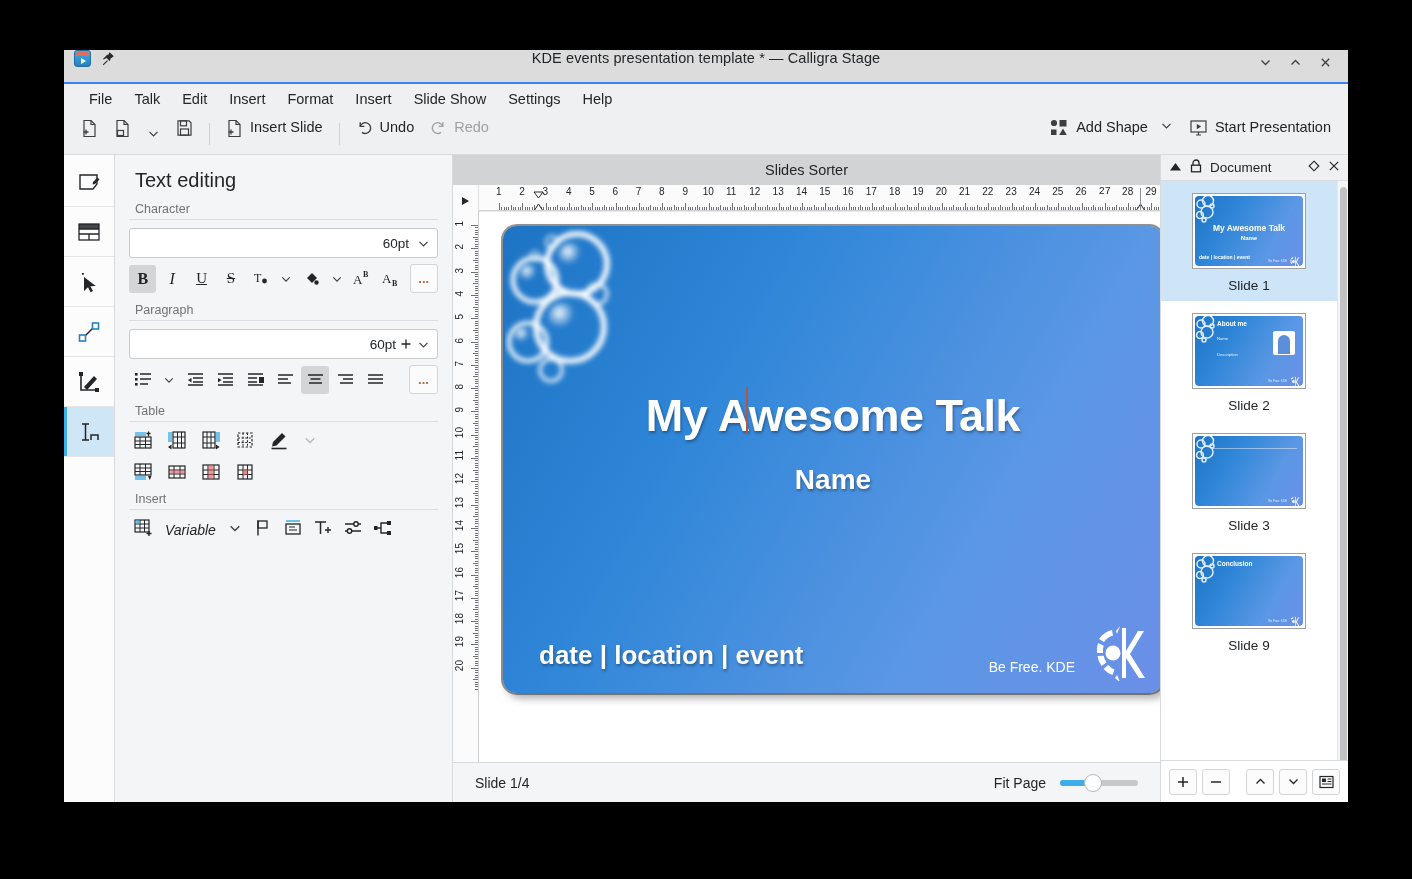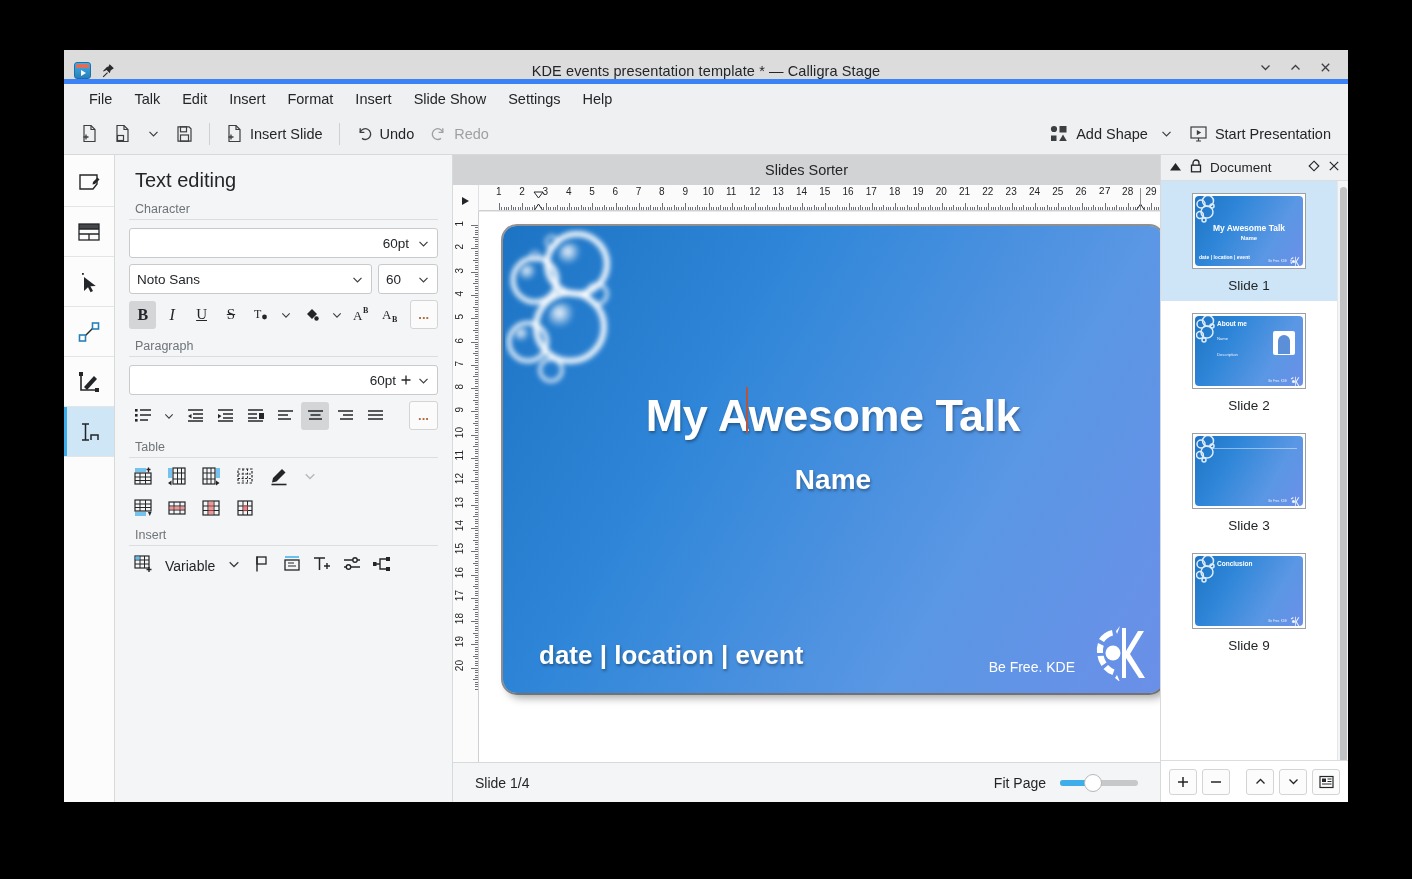--- a/index.html
+++ b/index.html
@@ -16,23 +16,23 @@
     width: 1284px; height: 752px;
     background: #eff0f1;
     display: flex; flex-direction: column;
     overflow: hidden;
   }
 
   
   .titlebar {
     height: 34px; min-height: 34px;
     background: #dcdcdc;
-    display: flex; align-items: flex-end;
+    display: flex; align-items: flex-start;
     position: relative;
-    border-bottom: 5px solid #3b82f6;
+    border-bottom: 2px solid #3b82f6;
   }
   .tb-left { display: flex; align-items: center; gap: 10px; padding-left: 10px; z-index:2;}
   .app-icon {
     width: 17px; height: 17px; border-radius: 3px;
     background: linear-gradient(#3daee9, #2980b9);
     position: relative; border: 1px solid #1f6fa5;
   }
   .app-icon::before {
     content:""; position:absolute; left:1px; right:1px; top:1px; height:4px;
     background:#e06c5a; border-radius:2px 2px 0 0;
@@ -68,21 +68,21 @@
     font-size: 14.5px; color:#232629; padding: 3px 11px; border-radius:3px;
   }
 
   
   .toolbar {
     height: 42px; min-height:42px; background:#eff0f1;
     display:flex; align-items:center; padding: 0 10px; gap: 2px;
     border-bottom: 1px solid #d8d9da;
   }
   .tbtn {
-    height:30px; display:flex; align-items:center; gap:7px;
+    height:30px; display:flex; gap:7px;
     padding: 0 7px; border-radius:3px; color:#232629; font-size:14.5px;
     white-space:nowrap;
   }
   .tbtn.dim { color: #9ea1a4; }
   .tsep { width:1px; height:22px; background:#cfd0d1; margin: 0 7px; }
   .tspacer { flex:1 1 auto; }
   .caret { display:flex; align-items:center; }
 
   
   .body { flex:1 1 auto; display:flex; min-height:0; }
@@ -126,21 +126,21 @@
     font-size:15px; color:#232629;
   }
   .ibtn.wide { width:20px; }
   .ibtn.toggled { background:#d3d5d7; }
   .ibtn.boxed {
     border:1px solid #d2d4d6; background:#fbfbfb; width:29px; height:29px;
     color:#b06a43; font-weight:bold; font-size:13px;
   }
   .grid-row { display:flex; align-items:center; gap:14px; margin-bottom:8px; padding-left:4px;}
   .grid-row2 { display:flex; align-items:center; gap:14px; margin-bottom:6px; padding-left:4px;}
-  .ins-row { display:flex; align-items:center; gap:12px; padding-left:4px; }
+  .ins-row { display:flex; align-items:center; gap:12px; padding-left:4px;font-style:italic; }
   .ins-label { font-size:14px; color:#232629; }
 
   
   .center { flex:1 1 auto; display:flex; flex-direction:column; min-width:0; background:#fff;}
   .tabbar { height:30px; min-height:30px; display:flex; background:#d2d3d4; }
   .tab {
     flex:1 1 0; display:flex; align-items:center; justify-content:center;
     font-size:14.5px; color:#232629; position:relative;
   }
   .tab.active { background:#fff; }
@@ -471,34 +471,20 @@
 
       <div class="field-row">
         <div class="field grow">
           <span class="val">60pt</span>
           <svg style="margin-left:8px" width="13" height="13" viewBox="0 0 13 13">
               <path d="M2.5 4.8 L6.5 8.8 L10.5 4.8" stroke="#3b3f42" stroke-width="1.2" fill="none"></path>
             </svg>
         </div>
       </div>
 
-      <div class="field-row">
-        <div class="field grow">
-          <span class="val left">Noto Sans</span>
-          <svg width="13" height="13" viewBox="0 0 13 13">
-              <path d="M2.5 4.8 L6.5 8.8 L10.5 4.8" stroke="#3b3f42" stroke-width="1.2" fill="none"></path>
-            </svg>
-        </div>
-        <div class="field" style="width:60px">
-          <span class="val left">60</span>
-          <svg width="13" height="13" viewBox="0 0 13 13">
-              <path d="M2.5 4.8 L6.5 8.8 L10.5 4.8" stroke="#3b3f42" stroke-width="1.2" fill="none"></path>
-            </svg>
-        </div>
-      </div>
 
       <div class="icon-row">
         <div class="ibtn toggled">
             <b style="font-family:'Liberation Serif',serif;font-size:16px">B</b>
           </div>
         <div class="ibtn">
             <i style="font-family:'Liberation Serif',serif;font-size:16px">I</i>
           </div>
         <div class="ibtn">
             <span style="font-family:'Liberation Serif',serif;font-size:15px;text-decoration:underline">U</span>

